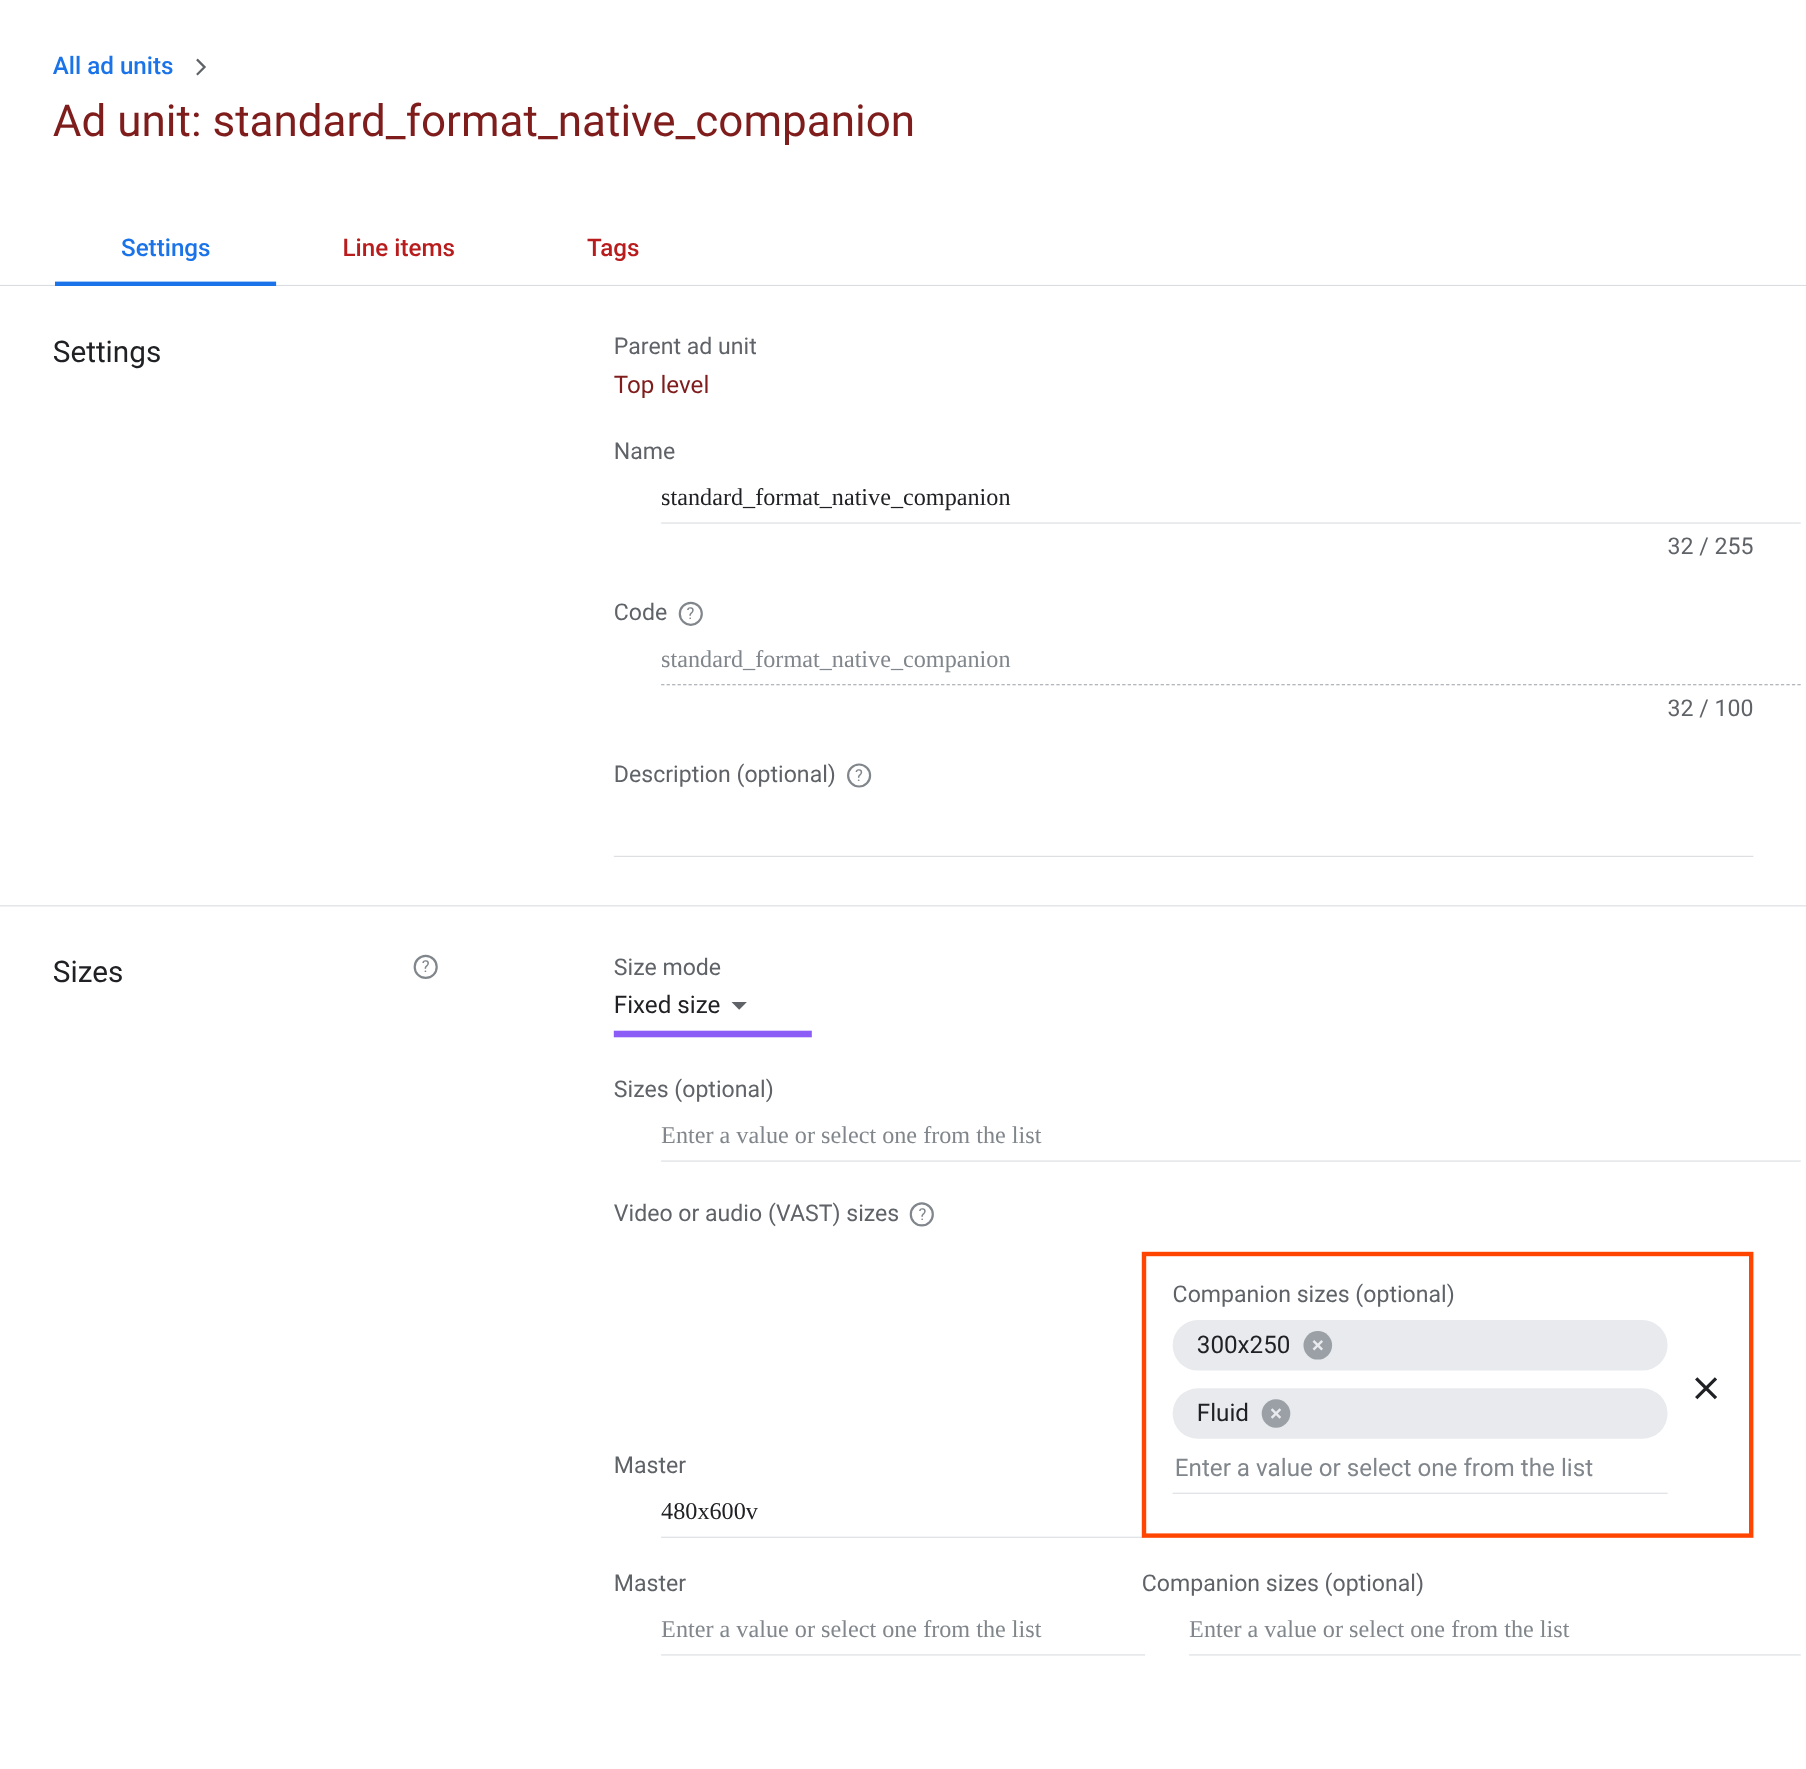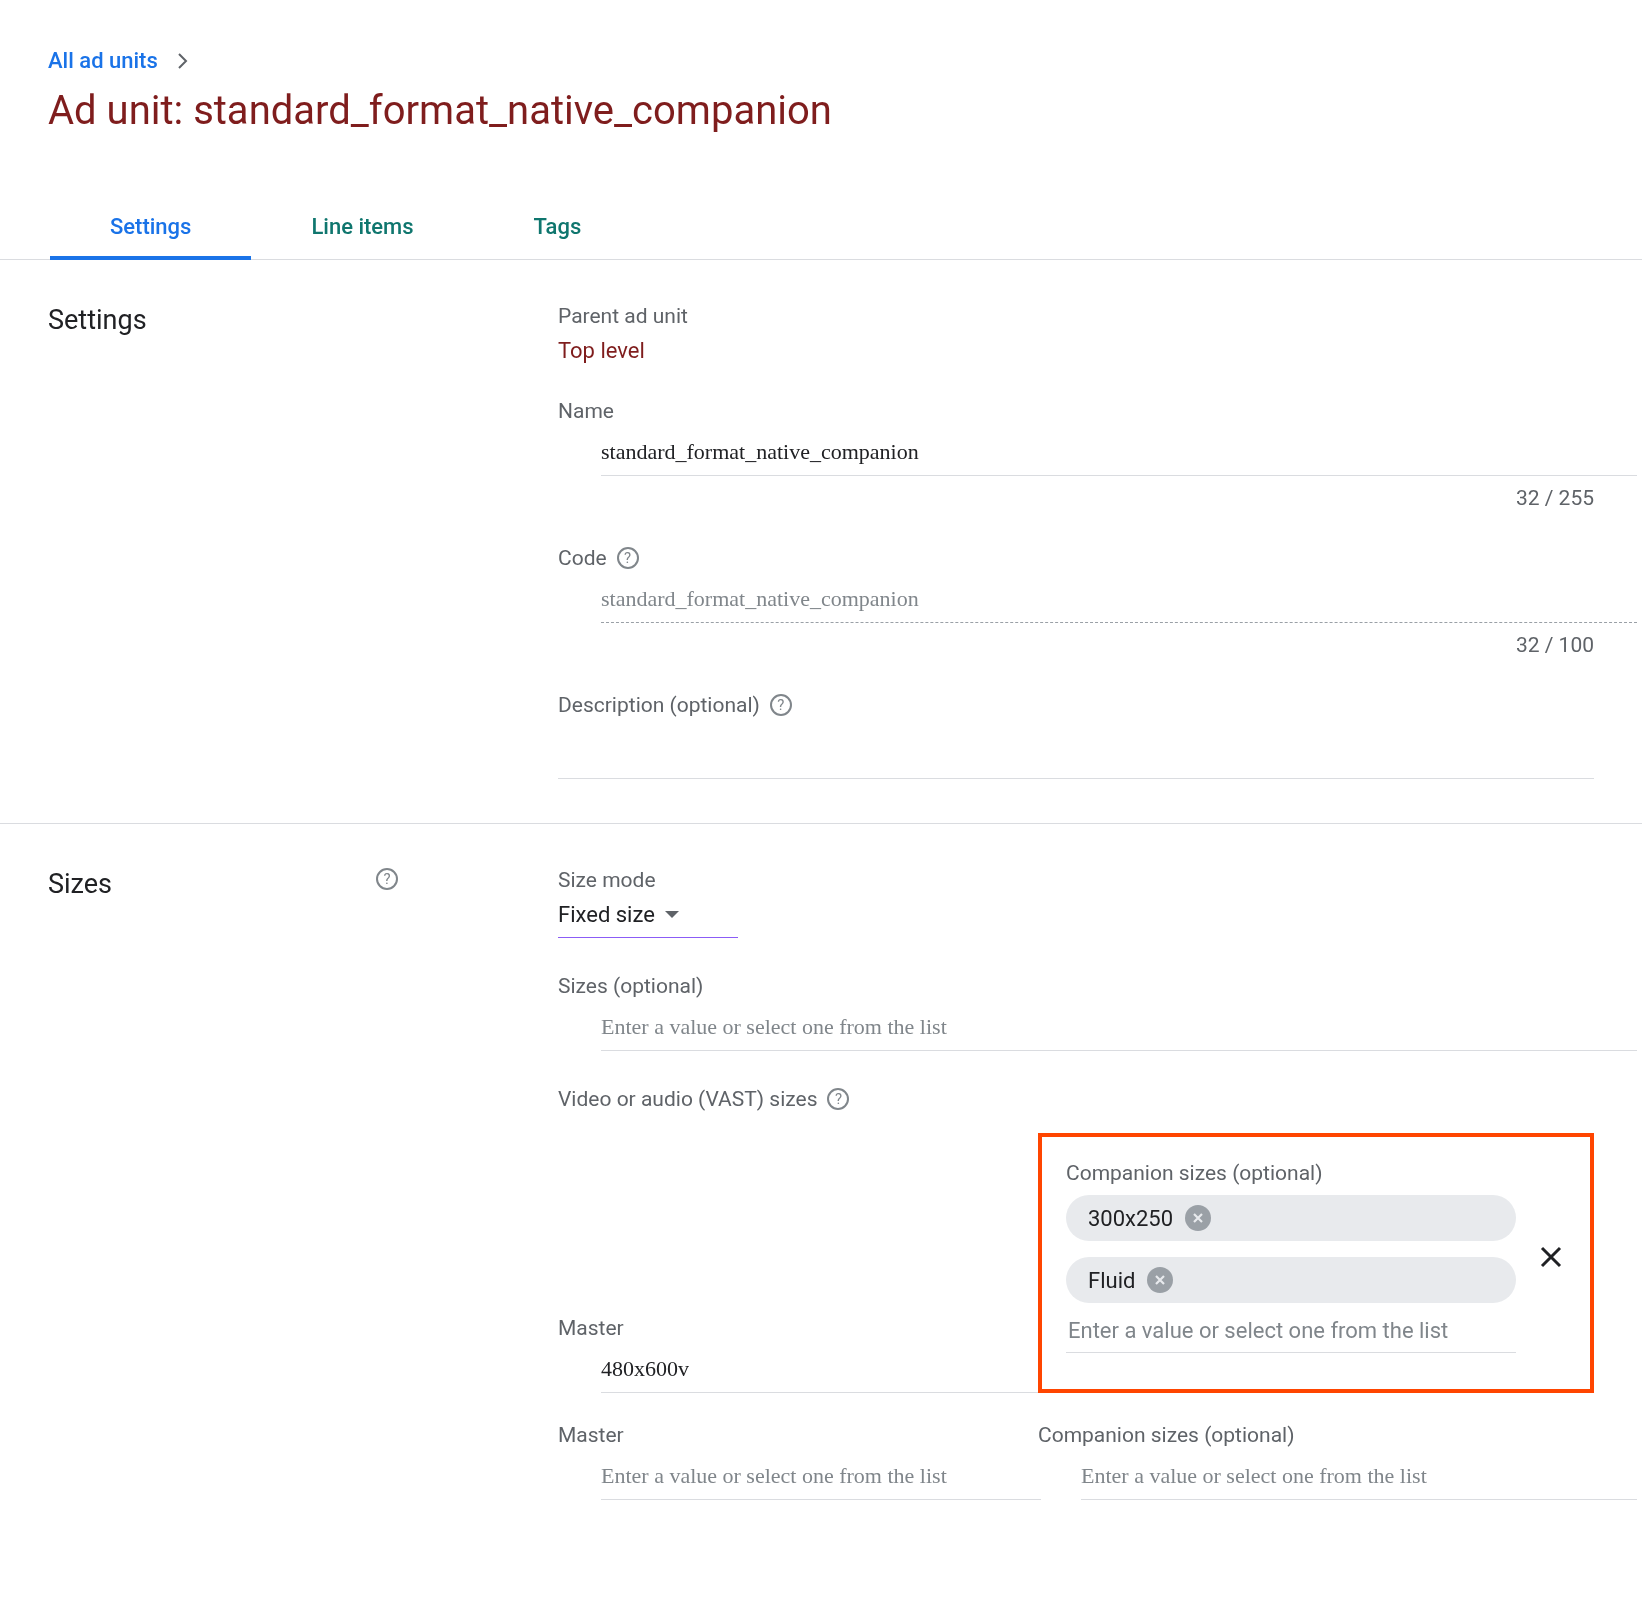--- a/index.html
+++ b/index.html
@@ -33,21 +33,21 @@
   .tabs {
     display: flex;
     border-bottom: 1px solid #dadce0;
     margin-top: 60px;
     padding-left: 50px;
   }
   .tab {
     padding: 20px 60px;
     font-size: 22px;
     font-weight: 500;
-    color: #0f766e;
+    color: #b91c1c;
     cursor: pointer;
     position: relative;
   }
   .tab.active { color: #1a73e8; }
   .tab.active::after {
     content: '';
     position: absolute;
     left: 0; right: 0; bottom: -1px;
     height: 4px;
     background: #1a73e8;
@@ -107,21 +107,21 @@
   .desc-area {
     border-bottom: 1px solid #dadce0;
     min-height: 52px;
   }
   .select-row {
     display: flex;
     align-items: center;
     gap: 10px;
     font-size: 22px;
     color: #202124;
-    border-bottom: 1px solid #8b5cf6;
+    border-bottom: 6px solid #8b5cf6;
     padding-bottom: 10px;
     width: 180px;
     cursor: pointer;
   }
   .tri-down {
     width: 0; height: 0;
     border-left: 7px solid transparent;
     border-right: 7px solid transparent;
     border-top: 7px solid #5f6368;
   }

